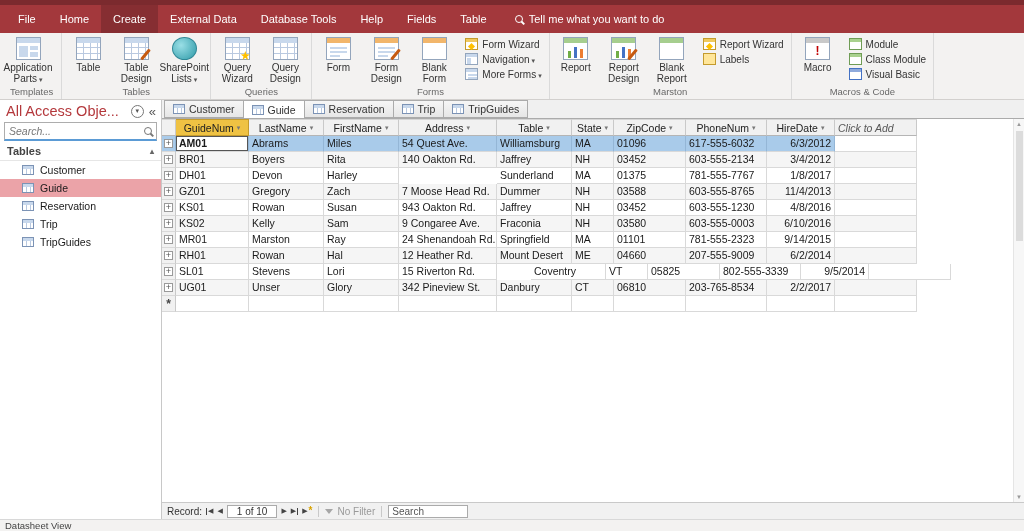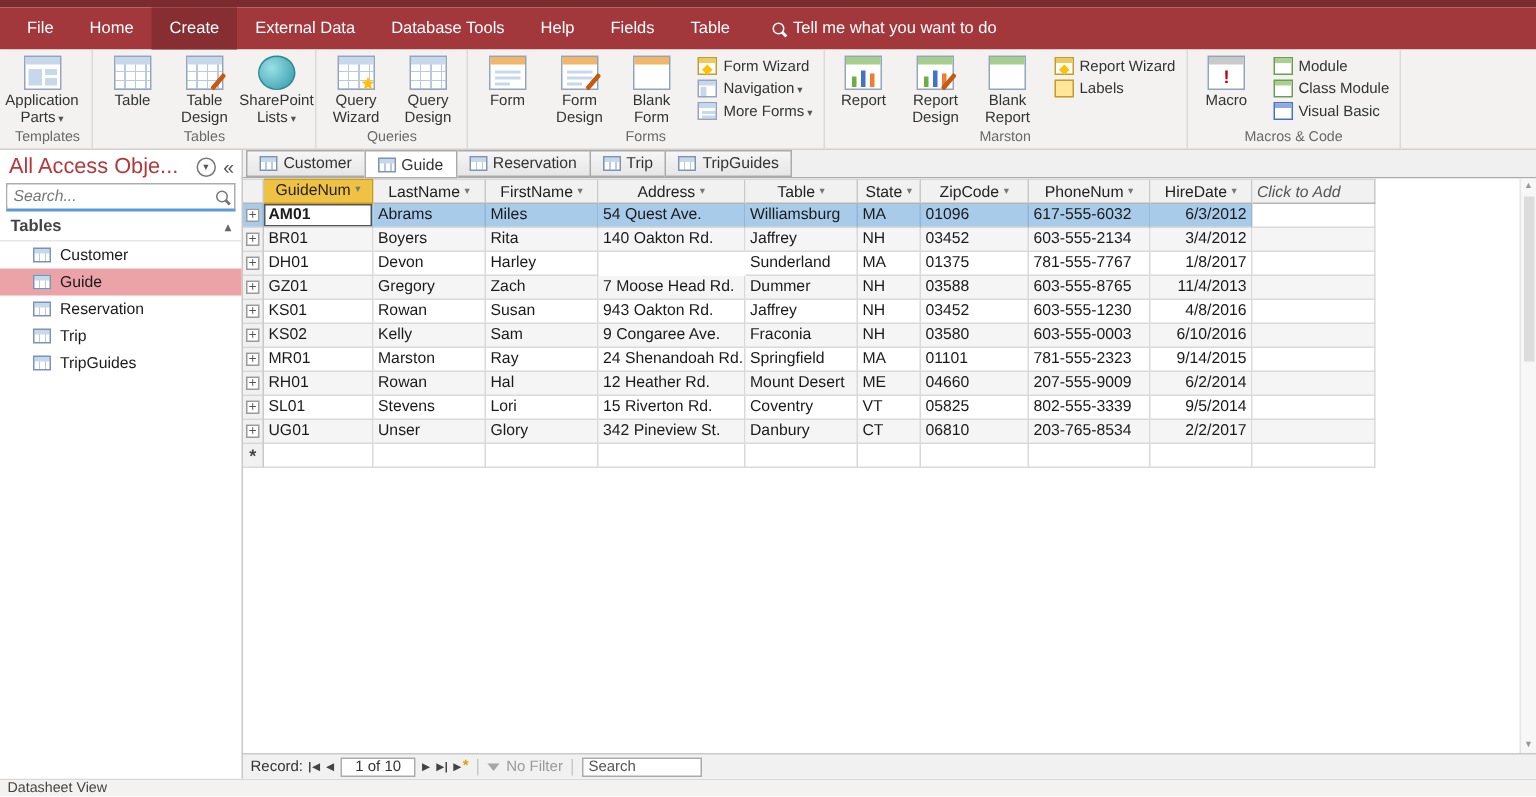--- a/index.html
+++ b/index.html
@@ -89,21 +89,21 @@
   .dtab:last-child{border-right:1px solid #ABABAB;}
   .dtab.active{background:#fff;position:relative;z-index:1;margin-bottom:-1px;height:19px;border-right:1px solid #ABABAB;}
   .dtab.active + .dtab{border-left:none;}
 
   .sheet{flex:1;position:relative;background:#fff;overflow:hidden;}
   .dr{display:flex;height:16px;line-height:15px;}
   .dr.hdr{height:17px;line-height:16px;}
   .dc{border-right:1px solid var(--grid-line);border-bottom:1px solid var(--grid-line);padding:0 3px;font-size:10.5px;overflow:hidden;white-space:nowrap;color:#1a1a1a;}
   .hc{background:var(--hdr-bg);border-right:1px solid #C9C9C9;border-bottom:1px solid #B5B5B5;border-top:1px solid #D6D6D6;display:flex;align-items:center;justify-content:center;gap:3px;color:#222;cursor:default;}
   .hc .ha{font-size:7px;color:#777;}
-  .hc.colsel{background:var(--gold);border-color:#C49B2D;align-items:flex-end;}
+  .hc.colsel{background:var(--gold);border-color:#C49B2D;}
   .hc.addcol{font-style:italic;color:#555;justify-content:flex-start;}
   .gh,.gutter{background:var(--hdr-bg);border-right:1px solid #C9C9C9;border-bottom:1px solid var(--grid-line);display:flex;align-items:center;justify-content:center;padding:0;}
   .gh{border-bottom:1px solid #B5B5B5;border-top:1px solid #D6D6D6;}
   .plus{width:9px;height:9px;border:1px solid #9A9A9A;background:#fff;color:#555;font-size:9px;line-height:7px;text-align:center;}
   .star{font-size:12px;color:#444;font-weight:700;line-height:10px;}
   .dr.alt .dc{background:#F5F5F5;}
   .dr.alt .gutter,.dr.selrow .gutter{background:var(--hdr-bg);}
   .dr.selrow .dc{background:var(--selblue);border-right-color:#94B6D6;}
   .dr.selrow .dc.addcell{background:#fff;border-right-color:var(--grid-line);}
   .dr .dc.curcell{background:#fff;box-shadow:inset 0 0 0 1px #555;font-weight:700;}
@@ -502,21 +502,21 @@
           <div class="dc addcell" style="width: 82px;"></div>
         </div>
         <div class="dr">
           <div class="dc gutter" style="width: 14px;">
             <span class="plus">+</span>
           </div>
           <div class="dc" style="width: 73px;">SL01</div>
           <div class="dc" style="width: 75px;">Stevens</div>
           <div class="dc" style="width: 75px;">Lori</div>
           <div class="dc" style="width: 98px;">15 Riverton Rd.</div>
-          <div class="dc" style="width: 75px;">Coventry</div>
+          <div class="dc" style="width: 75px; margin-left: 34px;">Coventry</div>
           <div class="dc" style="width: 42px;">VT</div>
           <div class="dc" style="width: 72px;">05825</div>
           <div class="dc" style="width: 81px;">802-555-3339</div>
           <div class="dc num" style="width: 68px;">9/5/2014</div>
           <div class="dc addcell" style="width: 82px;"></div>
         </div>
         <div class="dr alt">
           <div class="dc gutter" style="width: 14px;">
             <span class="plus">+</span>
           </div>

